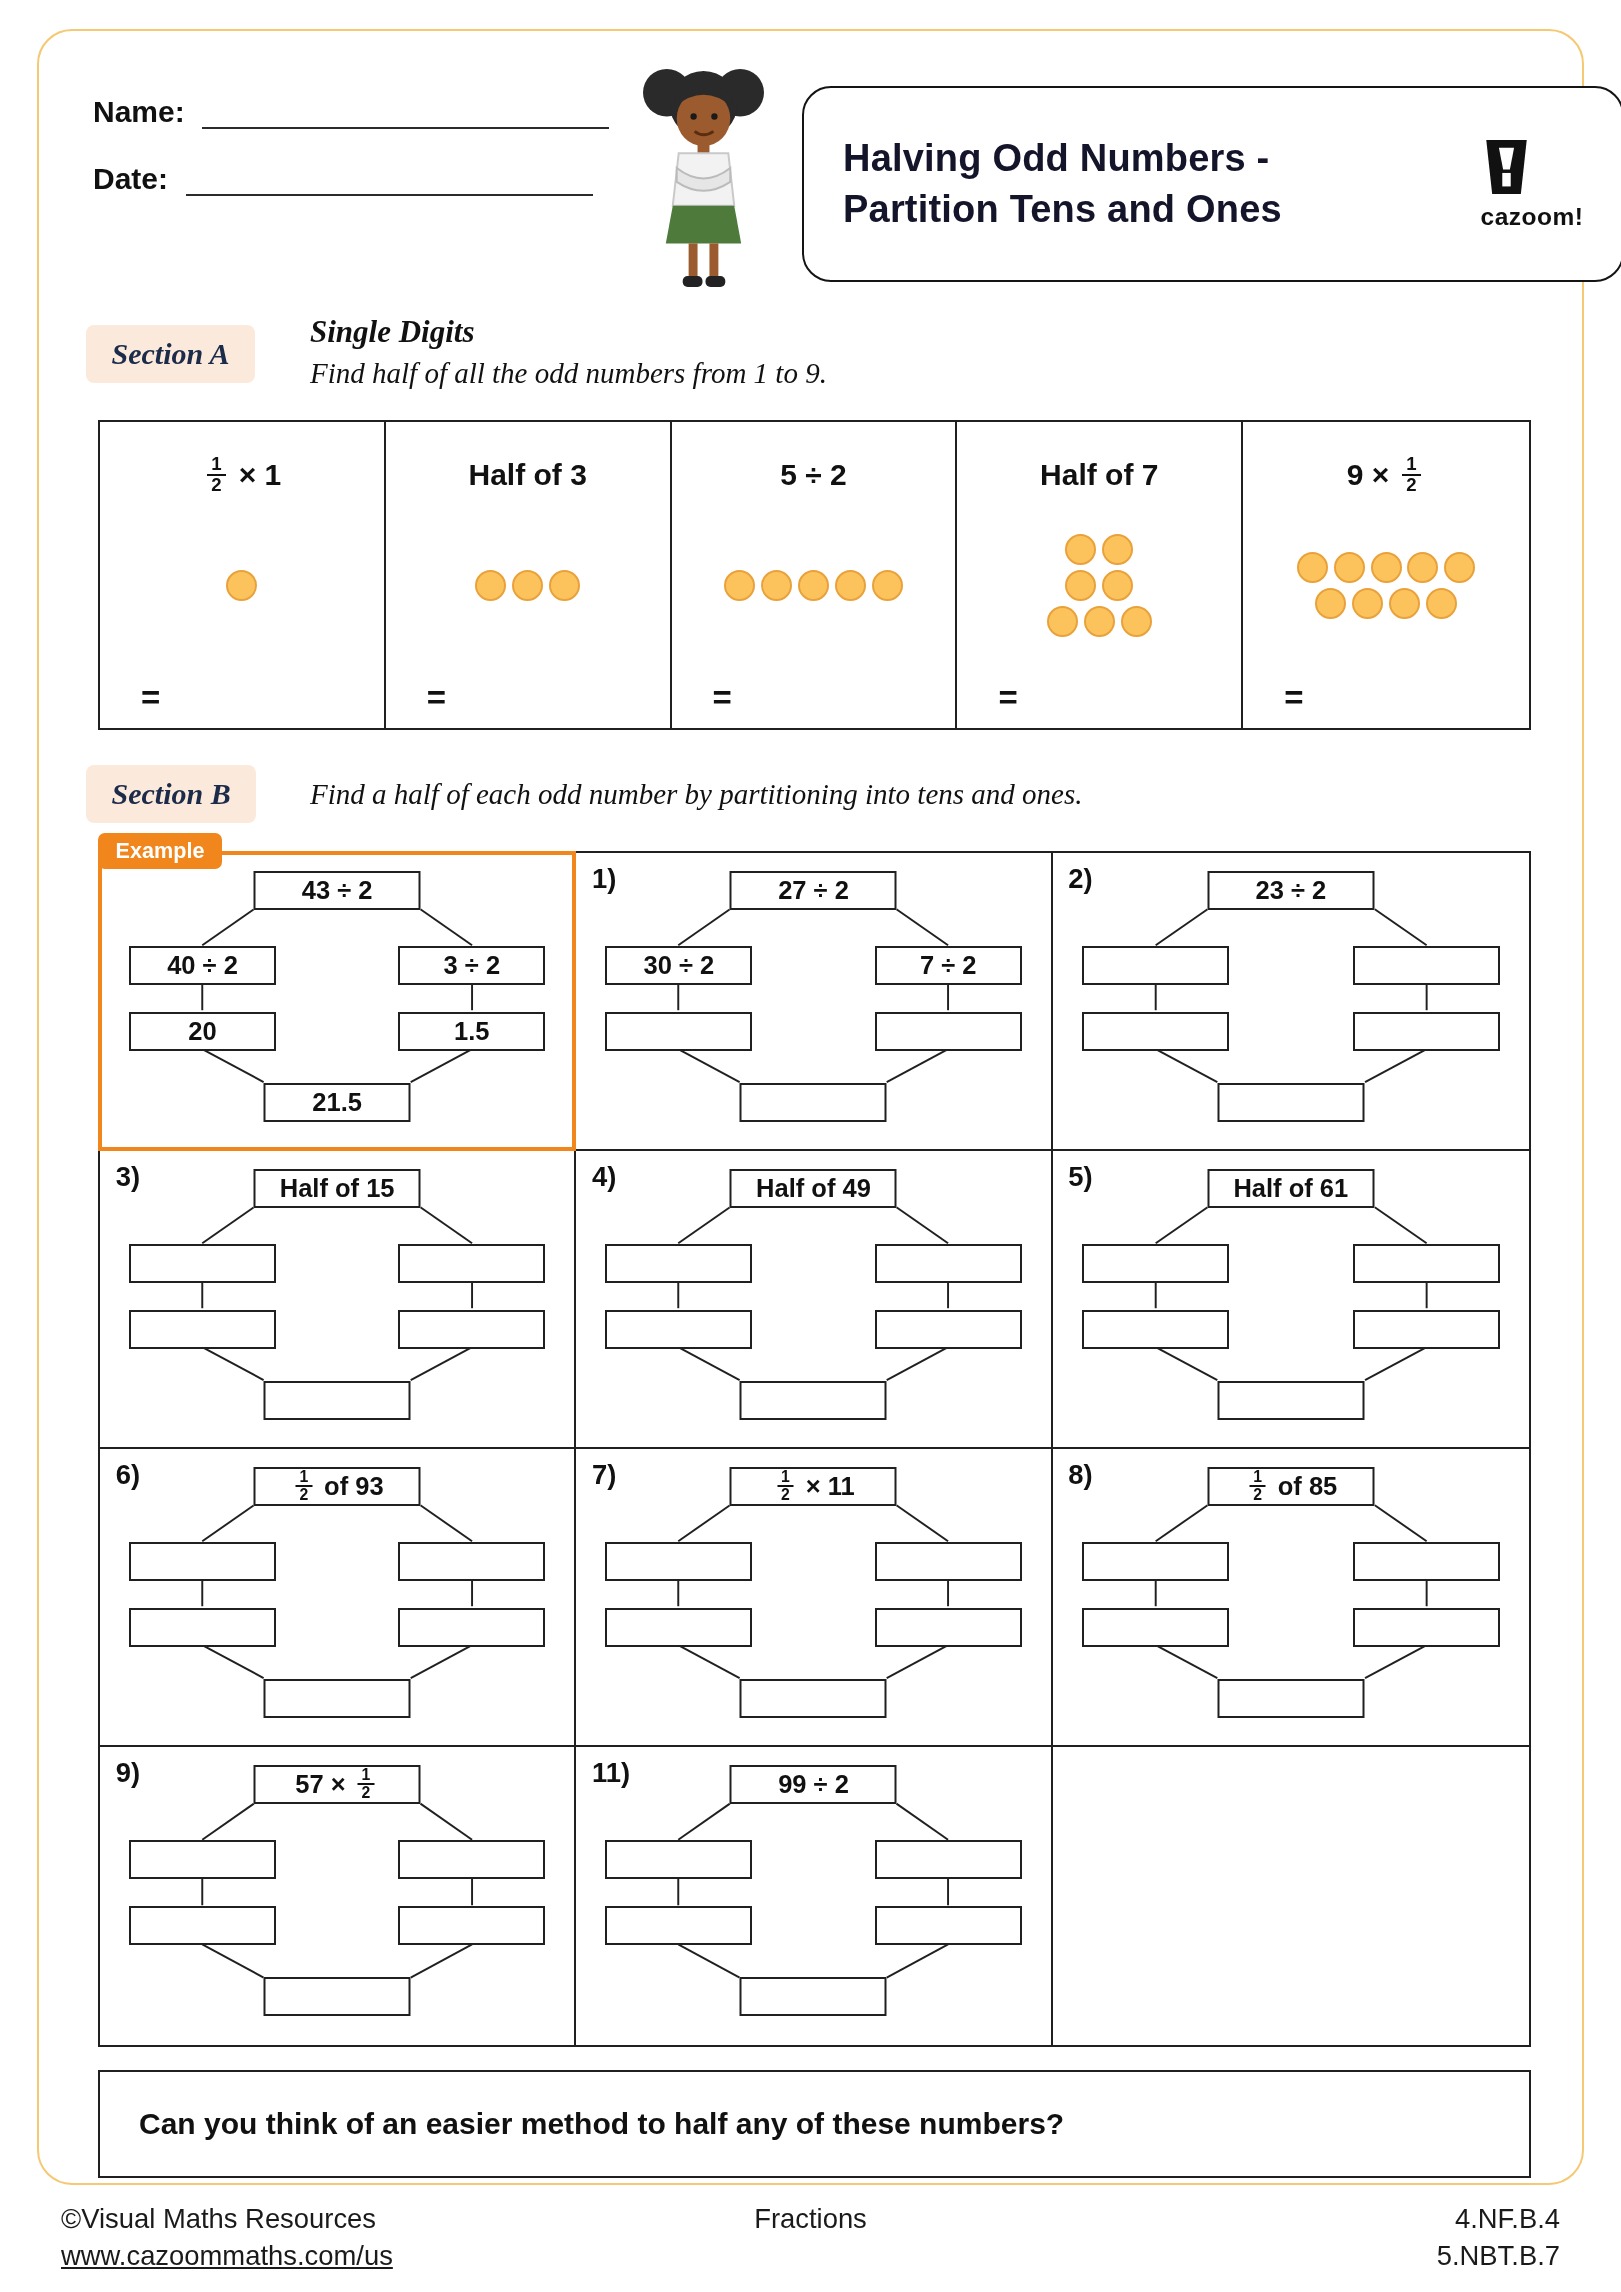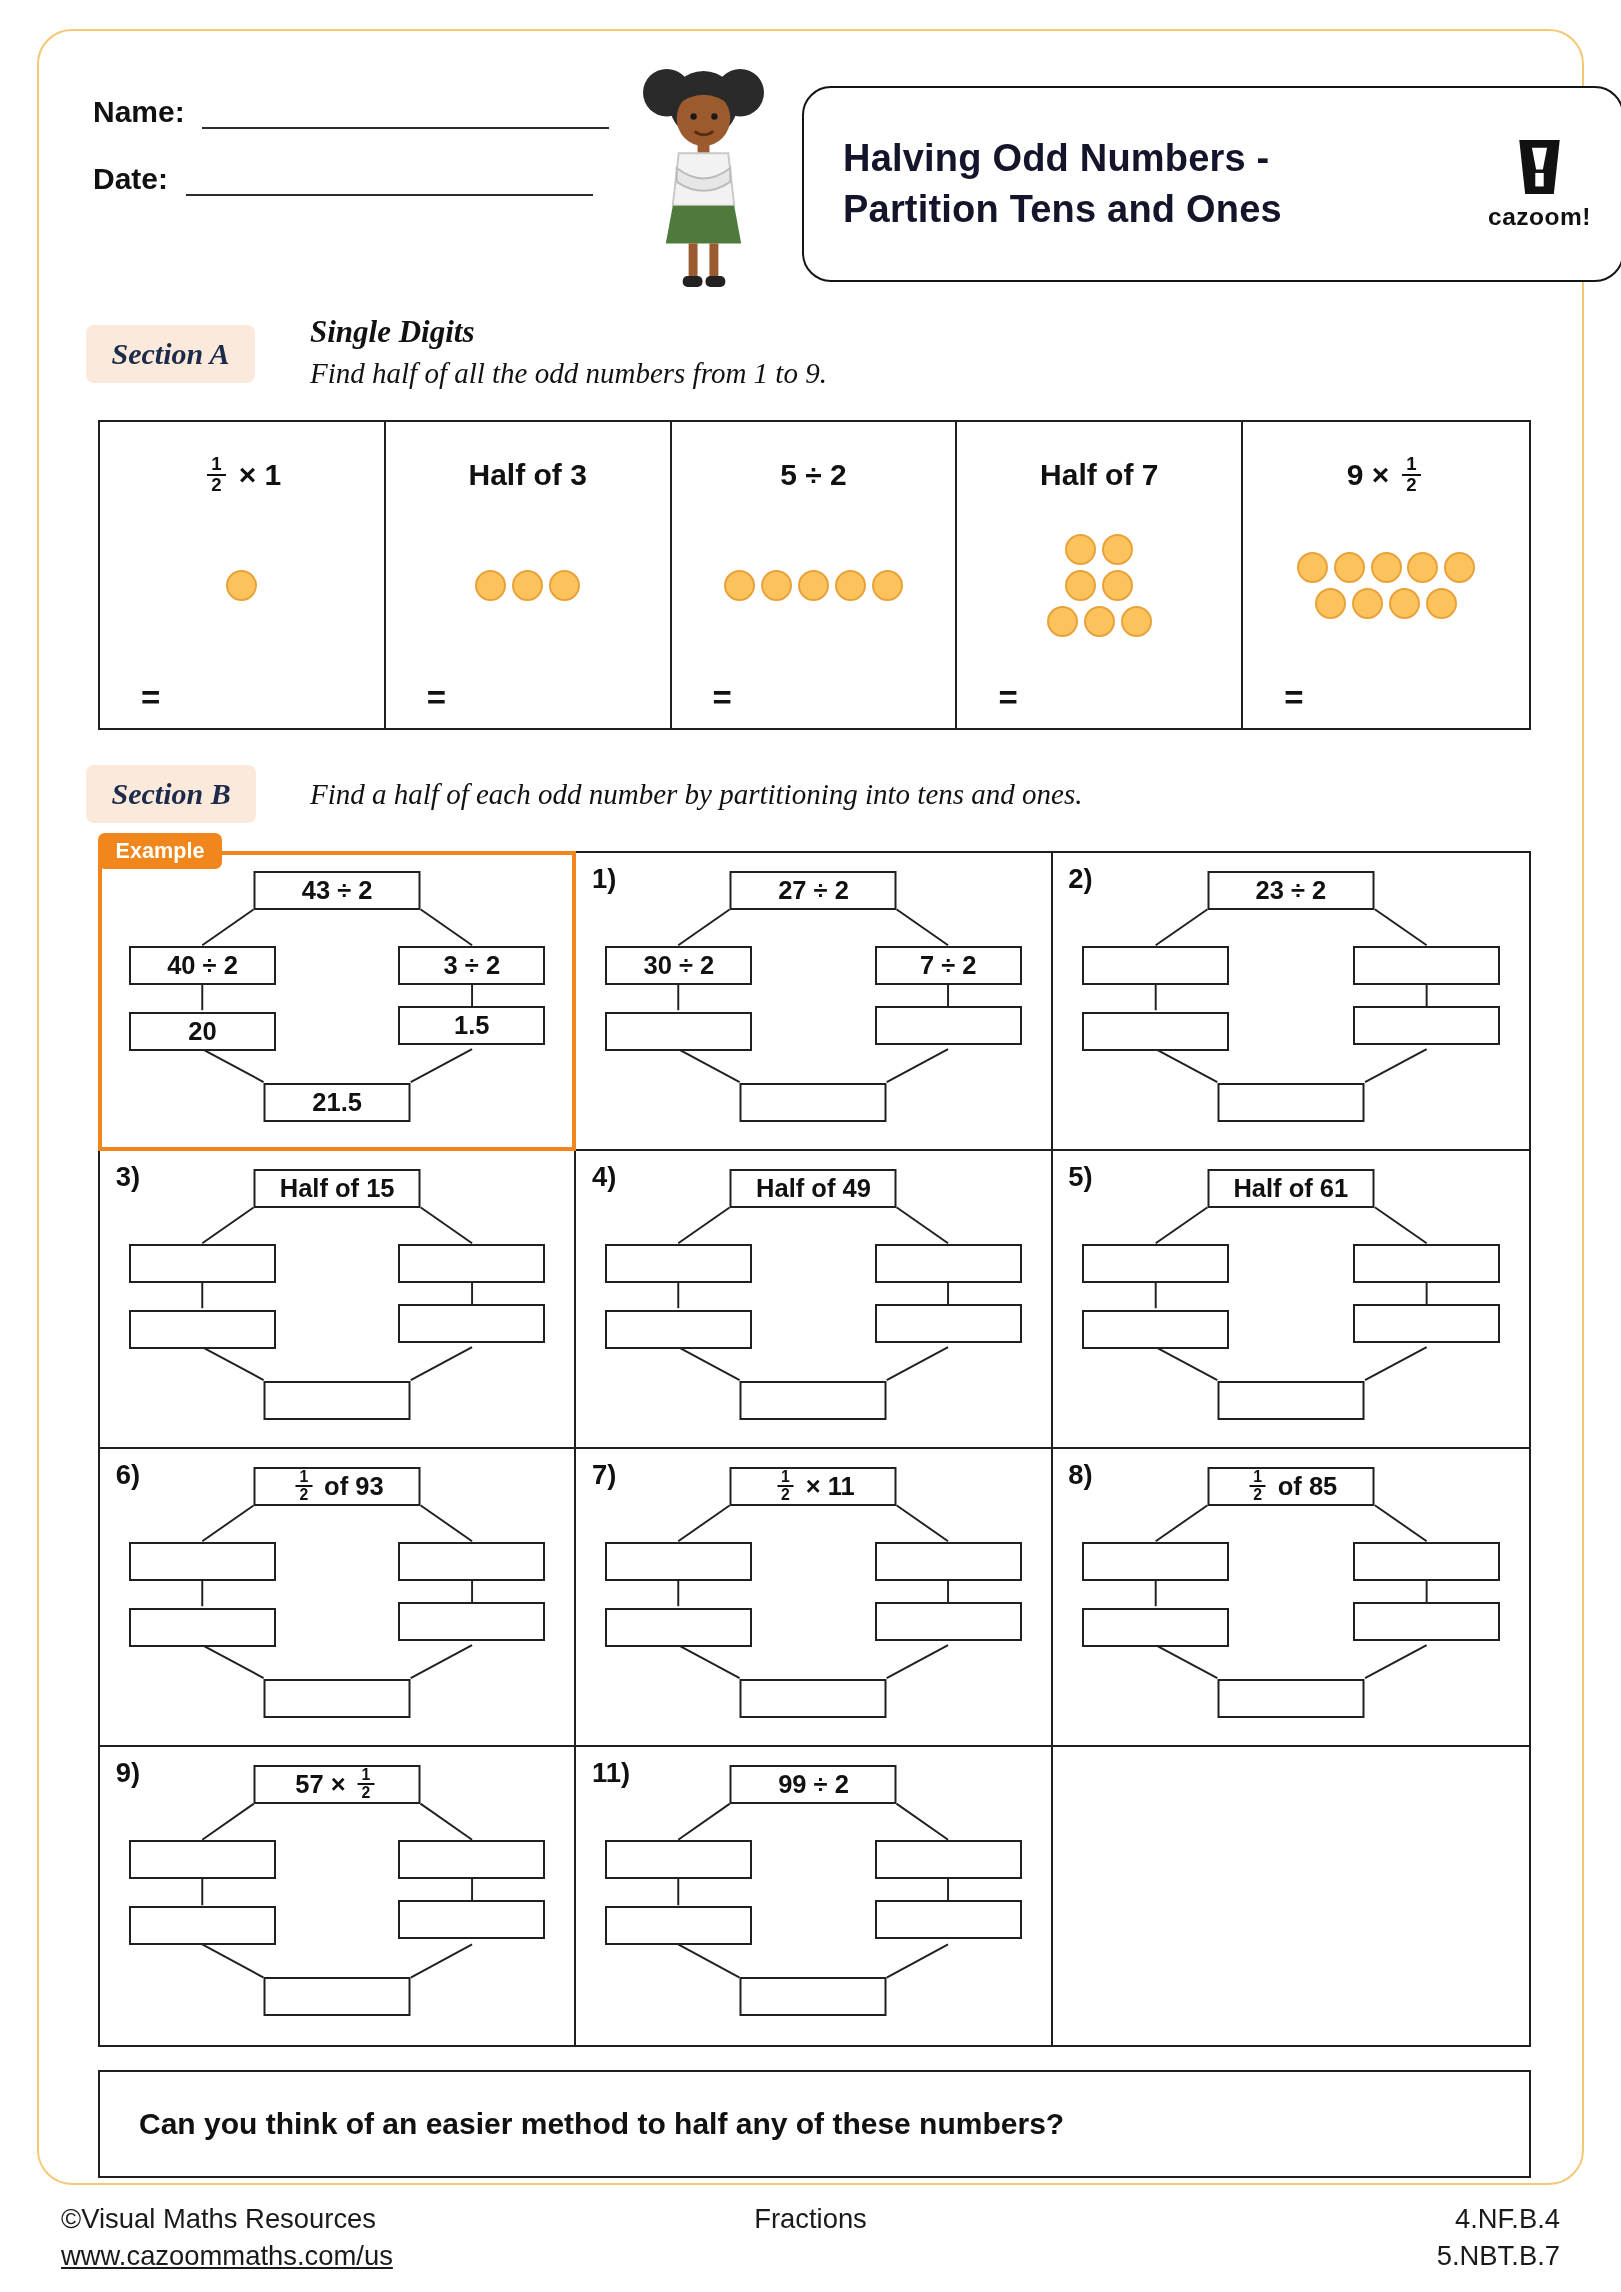--- a/index.html
+++ b/index.html
@@ -9,21 +9,21 @@
 
   
   .field-row{position:absolute;left:93px;display:flex;align-items:flex-end;gap:17.6px;}
   .row-name{top:94px;}
   .row-date{top:161px;}
   .field-label{font-size:30px;font-weight:bold;color:#111;}
   .write-line{width:407px;height:35px;border-bottom:2.5px solid #2b2b2b;}
   .girl{position:absolute;left:629px;top:57px;width:149px;height:233px;}
   .title-box{position:absolute;left:802px;top:86px;width:822px;height:196px;border:2.5px solid #141414;border-radius:29px;display:flex;align-items:center;background:#fff;}
   .title-text{padding-left:39px;font-size:38px;font-weight:bold;color:#14142B;line-height:1.35;letter-spacing:0.2px;}
-  .logo{position:absolute;right:23.5px;top:50%;transform:translateY(-50%);display:flex;flex-direction:column;align-items:center;width:118px;}
+  .logo{position:absolute;right:23.5px;top:50%;transform:translateY(-50%);display:flex;flex-direction:column;width:118px;}
   .logo svg{width:51px;height:59px;}
   .logo-text{font-size:24.5px;font-weight:bold;color:#111;margin-top:5.9px;letter-spacing:0.5px;}
 
   
   .section-pill{position:absolute;background:#FBEADC;border-radius:8px;padding:11.8px 25.5px;font-family:"Liberation Serif",serif;font-style:italic;font-weight:bold;font-size:30px;color:#1C2B4A;}
   .pill-a{left:86px;top:325px;}
   .pill-b{left:86px;top:765px;}
   .sec-heading{position:absolute;left:310px;top:314px;font-family:"Liberation Serif",serif;font-style:italic;font-weight:bold;font-size:31px;color:#111;}
   .sec-a-instr{position:absolute;left:310px;top:357px;font-family:"Liberation Serif",serif;font-style:italic;font-size:29px;color:#111;}
   .sec-b-instr{position:absolute;left:310px;top:778px;font-family:"Liberation Serif",serif;font-style:italic;font-size:29px;color:#111;}
@@ -47,21 +47,21 @@
   .b-cell.example::after{content:"";position:absolute;inset:-2px;border:4.9px solid var(--accent,#F0861C);pointer-events:none;}
   .example-tab{position:absolute;left:-2px;top:-19.6px;z-index:3;background:var(--accent,#F0861C);color:#fff;font-weight:bold;font-size:21.6px;padding:4.9px 17.6px;border-radius:6.9px;}
   .b-num{position:absolute;left:15.7px;top:9.8px;font-size:27.4px;font-weight:bold;color:#111;}
   .b-lines{position:absolute;inset:0;width:100%;height:100%;}
   .b-lines line{stroke:#202020;stroke-width:2;}
   .b-box{position:absolute;height:39px;width:147px;border:2px solid #202020;background:#fff;display:flex;align-items:center;justify-content:center;font-size:25.5px;font-weight:bold;color:#111;overflow:visible;}
   .b-top{left:50%;transform:translateX(-50%);top:17.6px;width:167px;}
   .b-l1{left:29px;top:93px;}
   .b-r1{right:29px;top:93px;}
   .b-l2{left:29px;top:159px;}
-  .b-r2{right:29px;top:153px;}
+  .b-r2{right:29px;top:159px;}
   .b-bottom{left:50%;transform:translateX(-50%);top:230px;}
 
   
   .question-box{position:absolute;left:98px;top:2070px;width:1433px;height:108px;border:2px solid #202020;display:flex;align-items:center;padding-left:39px;font-size:30px;font-weight:bold;color:#111;background:#fff;}
   .footer{position:absolute;left:0;top:2201px;width:100%;height:82px;}
   .f-left{position:absolute;left:61px;top:0;font-size:27.4px;line-height:1.35;color:#1a1a1a;}
   .f-url{color:#1a1a1a;text-decoration:underline;cursor:pointer;}
   .f-center{position:absolute;left:0;top:0;width:100%;text-align:center;font-size:27.4px;line-height:1.35;color:#1a1a1a;}
   .f-right{position:absolute;right:61px;top:0;text-align:right;font-size:27.4px;line-height:1.35;color:#1a1a1a;}
 

